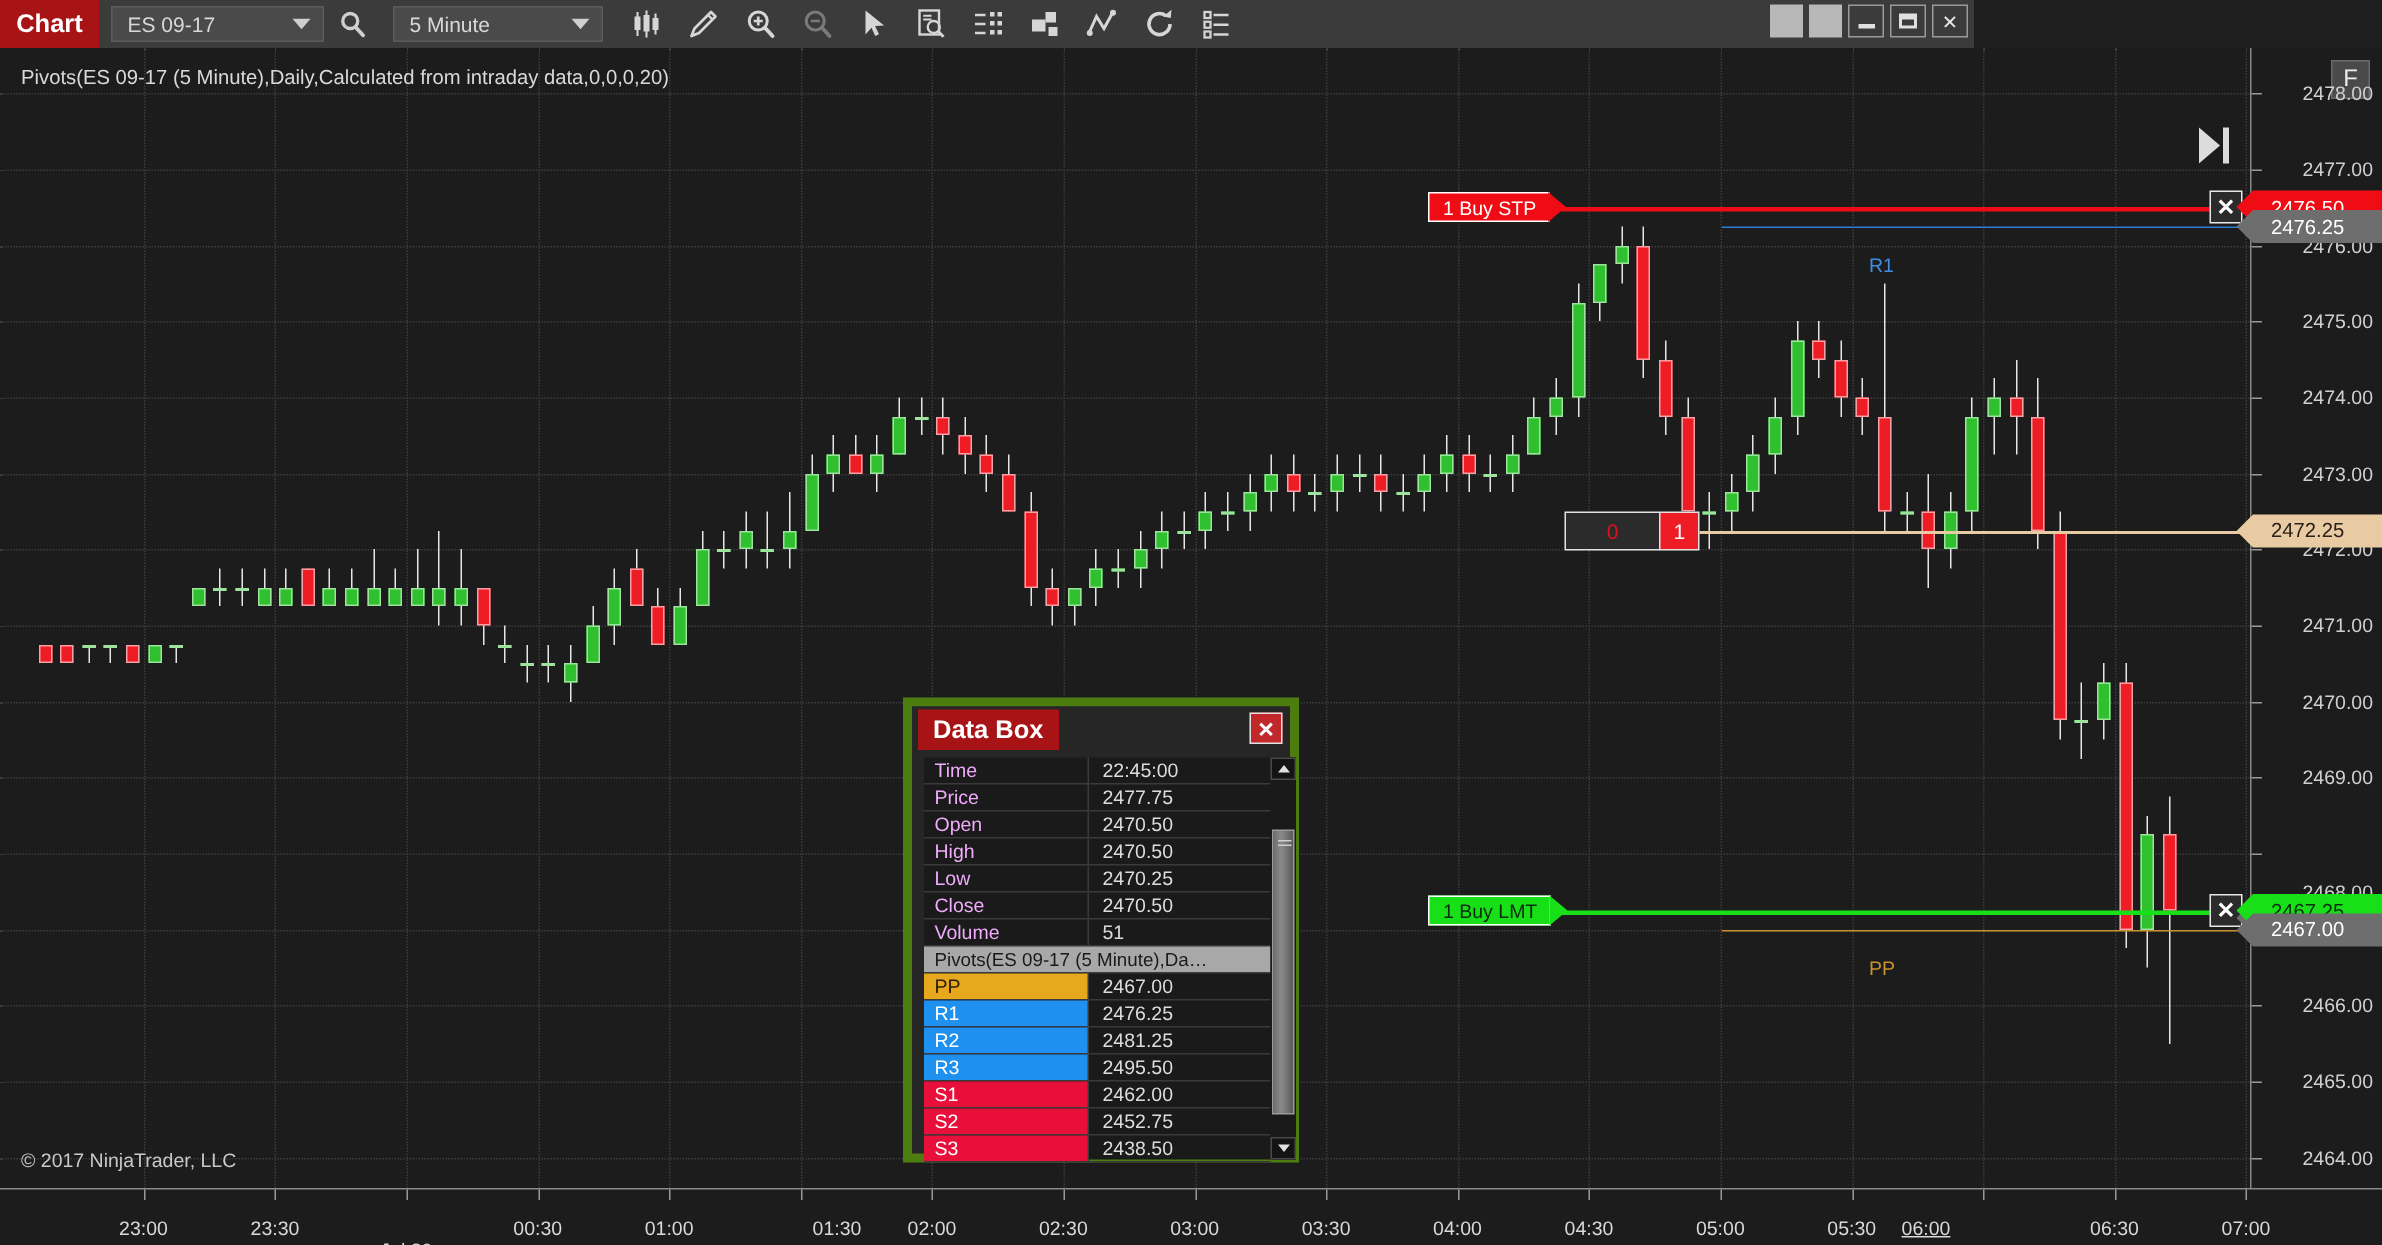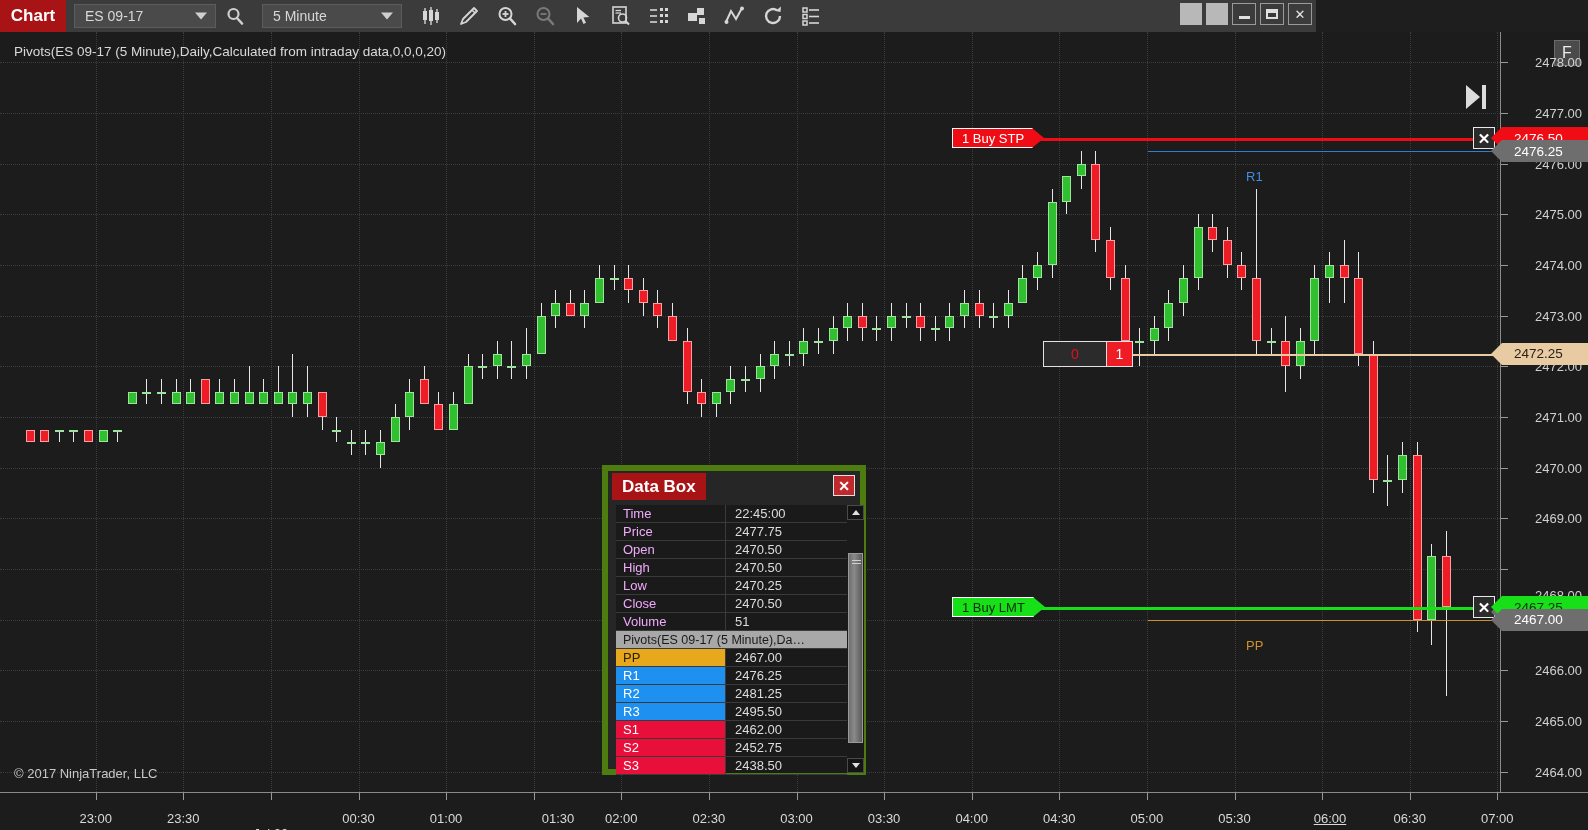--- a/index.html
+++ b/index.html
@@ -890,21 +890,21 @@
         <div class="ttick-label" style="left: 884.1px;">03:30</div>
         <div class="ttick-mark" style="left: 971.7px;"></div>
         <div class="ttick-label" style="left: 971.7px;">04:00</div>
         <div class="ttick-mark" style="left: 1059.3px;"></div>
         <div class="ttick-label" style="left: 1059.3px;">04:30</div>
         <div class="ttick-mark" style="left: 1146.9px;"></div>
         <div class="ttick-label" style="left: 1146.9px;">05:00</div>
         <div class="ttick-mark" style="left: 1234.5px;"></div>
         <div class="ttick-label" style="left: 1234.5px;">05:30</div>
         <div class="ttick-mark" style="left: 1322.1px;"></div>
-        <div class="ttick-label" style="left: 1330px; text-decoration: underline;">06:00</div>
+        <div class="ttick-label" style="left: 1284px; text-decoration: underline;">06:00</div>
         <div class="ttick-mark" style="left: 1409.7px;"></div>
         <div class="ttick-label" style="left: 1409.7px;">06:30</div>
         <div class="ttick-mark" style="left: 1497.3px;"></div>
         <div class="ttick-label" style="left: 1497.3px;">07:00</div>
       </div>
 
     <div class="databox">
       <div class="db-head">
         <div class="db-title">Data Box</div>
         <div class="db-close">✕</div>

